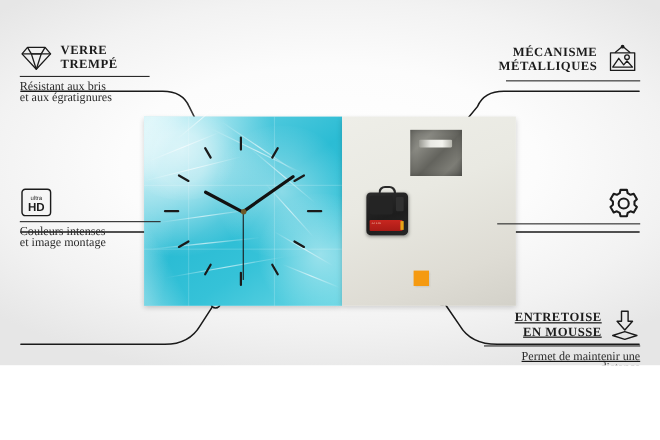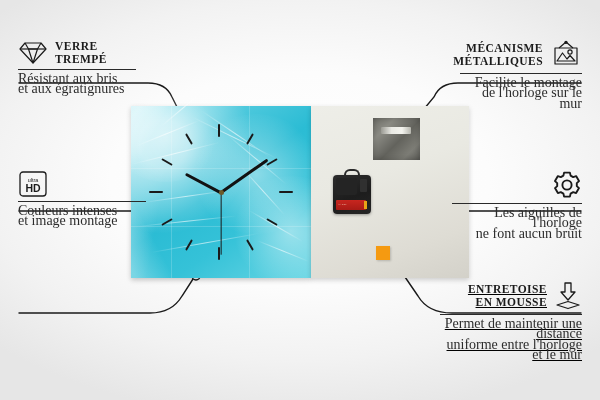--- a/index.html
+++ b/index.html
@@ -3,21 +3,21 @@
 <meta charset="utf-8">
 <style>
   * { box-sizing: border-box; margin: 0; padding: 0; }
   html, body {
     width: 600px; height: 400px;
     overflow: hidden;
     font-family: "Liberation Sans", sans-serif;
   }
   #stage {
     position: relative;
-    width: 600px; height: 400px;
+    width: 600px; height: 332px;
     background:
       radial-gradient(ellipse 70% 60% at 50% 45%, #ffffff 0%, #fcfcfc 45%, #f2f2f2 75%, #e6e6e6 100%);
     overflow: hidden;
   }
 
   
   #wires { position: absolute; inset: 0; width: 600px; height: 400px; }
 
   
   .product {
@@ -142,21 +142,21 @@
     white-space: pre-line;
   }
   .feature.right .title { text-align: right; }
   .feature .rule {
     height: 1px;
     background: #2a2a2a;
     margin: 3px 0 4px 0;
   }
   .feature .desc {
     font-family: "Liberation Serif", serif;
-    font-size: 14px;
+    font-size: 11px;
     line-height: 10.4px;
     color: #2c2c2c;
     white-space: pre-line;
   }
   .feature.right .desc { text-align: right; }
 
   .ico { flex: 0 0 auto; display: block; }
 </style>
 </head>
 <body>
@@ -292,36 +292,32 @@
         <g fill="none" stroke="#1b1b1b" stroke-width="1.2" stroke-linejoin="round">
           <path d="M16,2 L9,8 M16,2 L23,8"></path>
           <circle cx="16" cy="2.4" r="1.1" fill="#1b1b1b"></circle>
           <rect x="5" y="8" width="22" height="16"></rect>
           <path d="M7,21 L12.5,13 L17,19 L20,15.5 L25,21 Z"></path>
           <circle cx="20" cy="12" r="2.1"></circle>
         </g>
       </svg>
     </div>
     <div class="rule"></div>
-    <div class="desc">Facilite le montage
-de l'horloge sur le mur</div>
   </div>
 
   <div class="feature right" style="left:452px; top:170px; width:130px;">
     <div class="head">
       <svg class="ico" width="30" height="30" viewBox="0 0 30 30">
         <g fill="none" stroke="#1b1b1b" stroke-width="1.9" stroke-linejoin="round">
           <path d="M12.1,2.6 h5.8 l.7,3.0 2.6,1.5 2.9,-1.0 2.9,5.0 -2.2,2.0 0,3.0 2.2,2.0 -2.9,5.0 -2.9,-1.0 -2.6,1.5 -.7,3.0 h-5.8 l-.7,-3.0 -2.6,-1.5 -2.9,1.0 -2.9,-5.0 2.2,-2.0 0,-3.0 -2.2,-2.0 2.9,-5.0 2.9,1.0 2.6,-1.5 Z"></path>
           <circle cx="15" cy="15" r="4.6"></circle>
         </g>
       </svg>
     </div>
     <div class="rule"></div>
-    <div class="desc">Les aiguilles de l'horloge
-ne font aucun bruit</div>
   </div>
 
   <div class="feature right" style="left:440px; top:281px; width:142px;text-decoration:underline;">
     <div class="head">
       <div class="title">ENTRETOISE
 EN MOUSSE</div>
       <svg class="ico" width="28" height="30" viewBox="0 0 28 30">
         <g fill="none" stroke="#1b1b1b" stroke-width="1.3" stroke-linejoin="round">
           <path d="M11,2 h6 v9 h4 l-7,8 -7,-8 h4 Z"></path>
           <path d="M14,20.5 L25,24 L14,27.5 L3,24 Z"></path>

